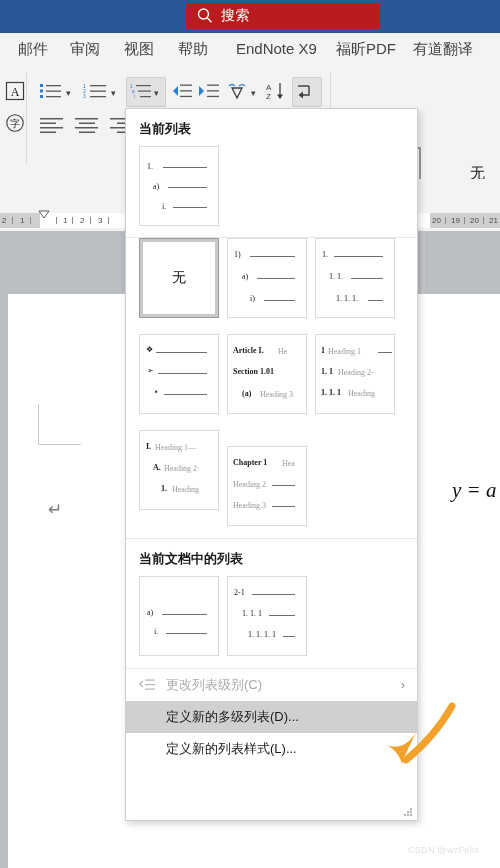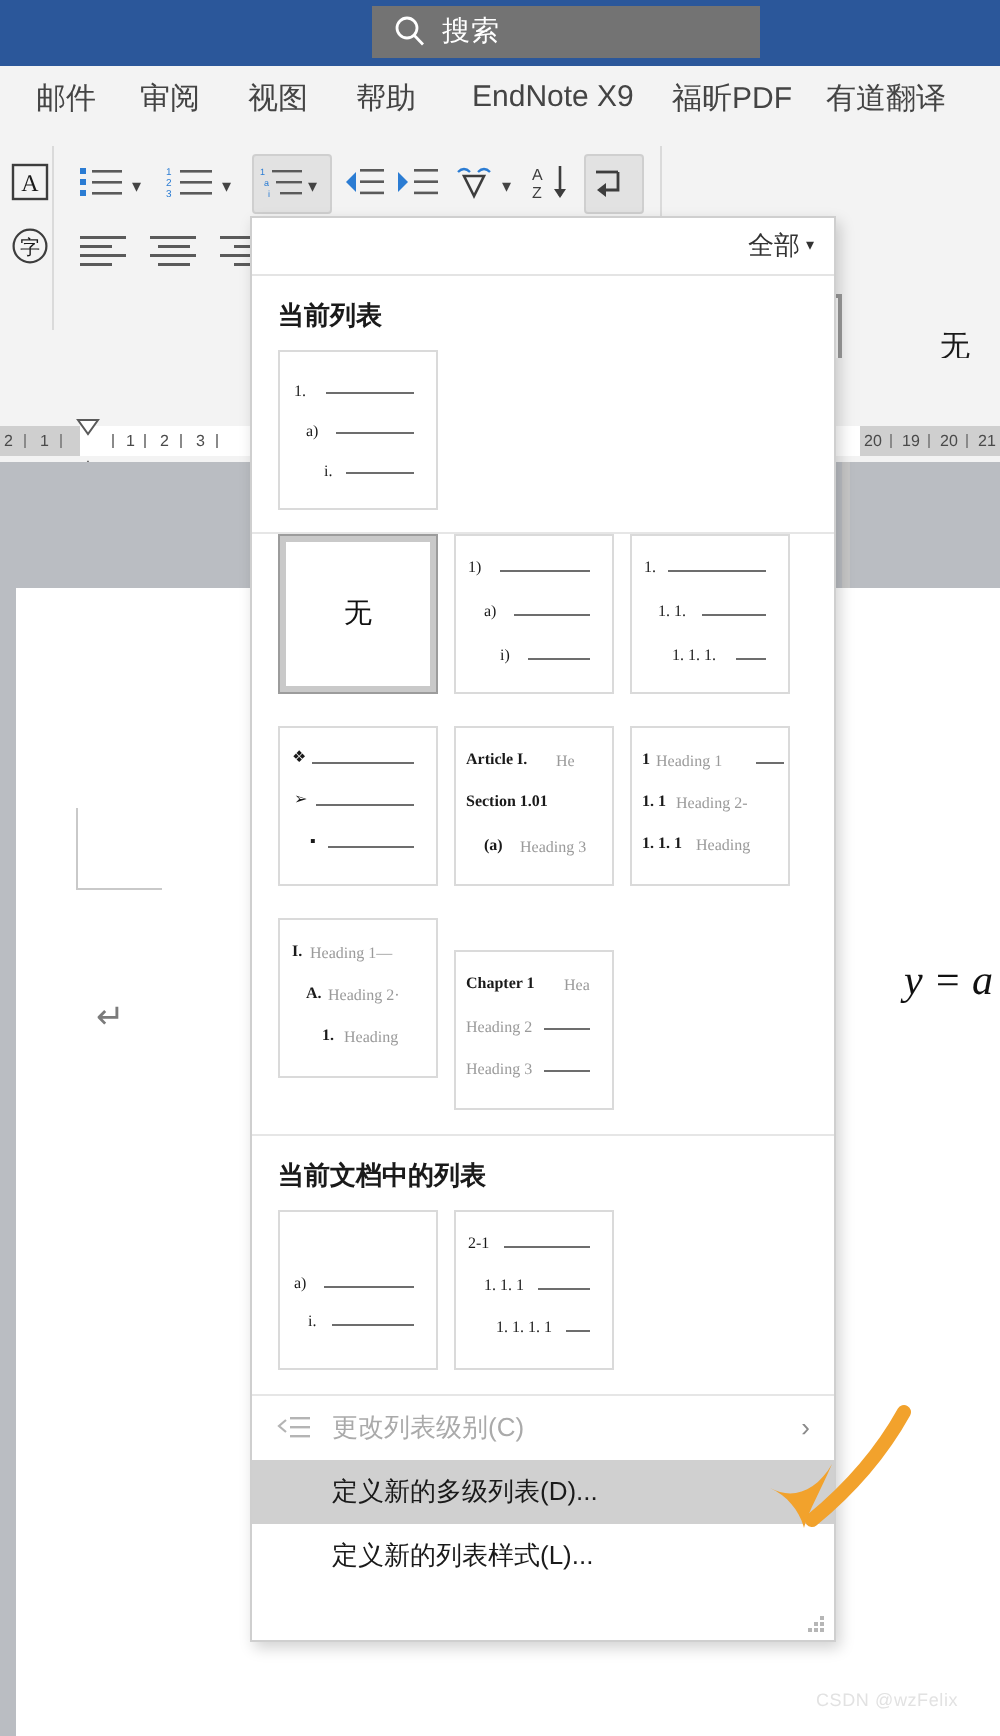--- a/index.html
+++ b/index.html
@@ -10,21 +10,21 @@
     -webkit-font-smoothing:antialiased;
   }
 
   
   .titlebar{
     position:absolute;left:0;top:0;width:500px;height:33px;
     background:#2b579a;
   }
   .searchbox{
     position:absolute;left:186px;top:3px;width:194px;height:26px;
-    background:#737373;
+    background:#b91c1c;
     display:flex;align-items:center;
   }
   .search-icon{
     width:22px;height:22px;margin-left:8px;flex:0 0 auto;
     position:relative;
   }
   .search-icon svg{display:block;}
   .search-text{
     color:#ffffff;font-size:14px;margin-left:5px;letter-spacing:.5px;
   }
@@ -399,25 +399,20 @@
   <div class="page">
     <div class="margin-mark"></div>
     <div class="para-mark">↵</div>
     <div class="formula">y = a</div>
   </div>
 </div>
 <div class="watermark">CSDN @wzFelix</div>
 
 <div class="panel">
 
-  <div class="panel-top">
-    <div class="all">
-      <span>全部</span><span class="caret">▾</span>
-    </div>
-  </div>
 
   <div class="sec-title">当前列表</div>
   <div class="thumbs">
     <div class="thumb">
       <span class="tnum" style="left:7px;top:15px">1.</span>
       <span class="tline" style="left:23px;top:20px;width:44px"></span>
       <span class="tnum" style="left:13px;top:35px">a)</span>
       <span class="tline" style="left:28px;top:40px;width:39px"></span>
       <span class="tnum" style="left:22px;top:55px">i.</span>
       <span class="tline" style="left:33px;top:60px;width:34px"></span>

